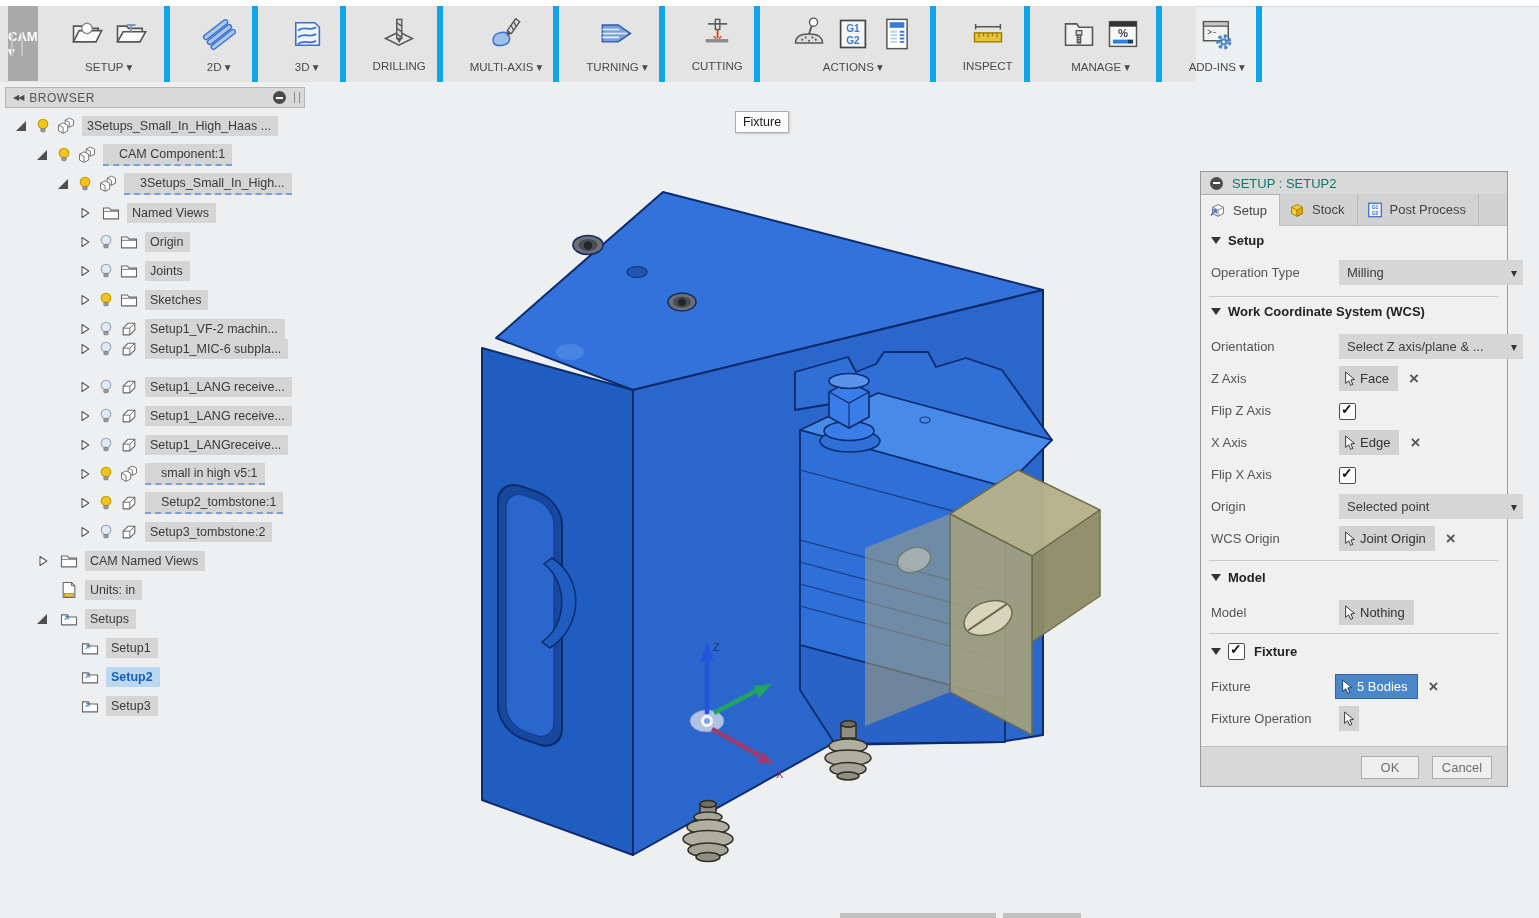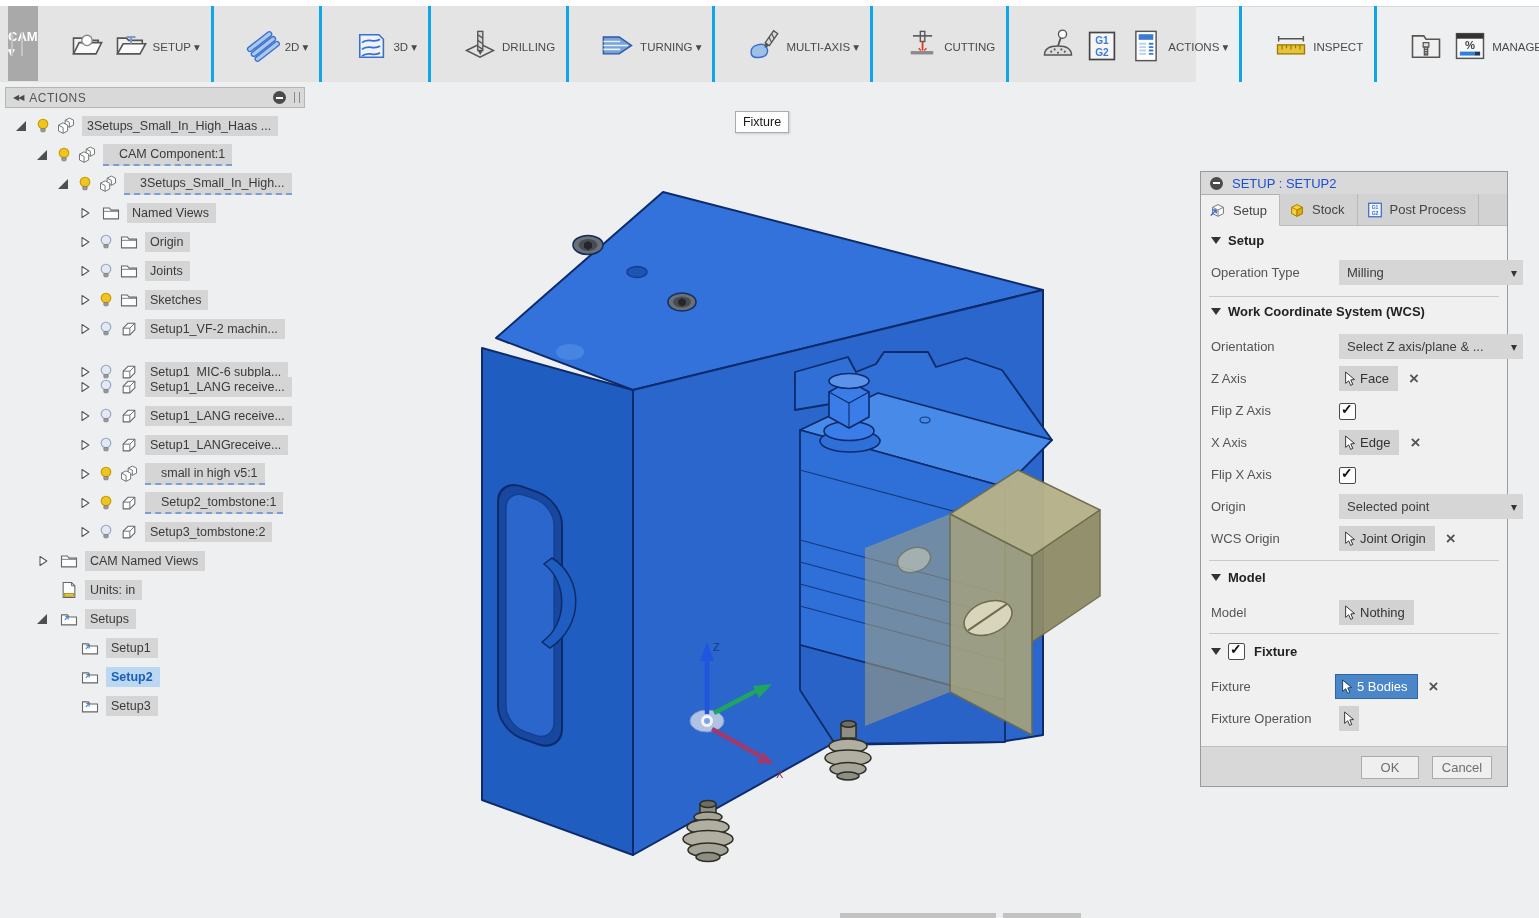--- a/index.html
+++ b/index.html
@@ -6,22 +6,22 @@
   #root{position:relative;width:1539px;height:918px;overflow:hidden;
         font-family:"Liberation Sans",sans-serif;background:#edeff0;}
   
   #topstrip{position:absolute;left:0;top:0;width:1539px;height:6px;background:#ffffff;border-bottom:1px solid #d8d8d8;}
   
   #ribbon{position:absolute;left:0;top:6px;width:1196px;height:76px;background:#e4e4e4;display:flex;align-items:stretch;}
   #cam-box{width:141px;height:75px;background:#a9a9a9;display:flex;align-items:center;justify-content:center;
            color:#fff;font-weight:bold;font-size:13px;position:relative;margin-left:8px;}
   #cam-grip{position:absolute;left:3px;top:26px;width:8px;height:24px;
             border-left:2px solid #c4c4c4;border-right:2px solid #c4c4c4;}
-  .rgroup{display:flex;flex-direction:row;align-items:center;justify-content:flex-start;
-          padding:4px 11px 0 27px;border-right:3px solid #0ea5e9;}
+  .rgroup{display:flex;flex-direction:column;align-items:center;justify-content:flex-start;
+          padding:4px 11px 0 27px;border-right:6px solid #0ea5e9;}
   .ricons{display:flex;align-items:center;height:48px;}
   .ric{width:36px;height:36px;margin:0 4px;}
   .rlabel{font-size:11.5px;color:#4a4a4a;white-space:nowrap;padding-top:2px;}
   
   #browser-header{position:absolute;left:5px;top:87px;width:300px;height:21px;background:#d9d9d9;
                   border:1px solid #b5b5b5;display:flex;align-items:center;box-sizing:border-box;}
   #bh-collapse{font-size:8px;color:#4a4a4a;letter-spacing:-1px;margin:0 6px 0 7px;}
   #bh-title{font-size:12px;color:#555;letter-spacing:0.5px;flex:1;}
   .minus-circle{width:13px;height:13px;border-radius:50%;background:#4b4b4b;position:relative;display:inline-block;}
   .minus-circle::after{content:"";position:absolute;left:3px;top:5.5px;width:7px;height:2px;background:#fff;}
@@ -38,21 +38,21 @@
   
   #model-svg{position:absolute;left:430px;top:95px;}
   #vp-tooltip{position:absolute;left:735px;top:111px;min-width:44px;height:20px;background:#fdfdfd;
       border:1px solid #ababab;box-shadow:1px 1px 2px rgba(0,0,0,.15);font-size:12.5px;color:#1a1a1a;
       display:flex;align-items:center;justify-content:center;padding:0 4px;}
   .bottom-bar{position:absolute;height:5px;background:#c2c2c2;top:913px;}
   
   #dialog{position:absolute;left:1200px;top:171px;width:308px;height:616px;background:#f0f0f0;
           border:1px solid #9a9a9a;box-sizing:border-box;font-size:13px;color:#4c4c4c;}
   #dlg-title{position:absolute;left:0;top:0;right:0;height:22px;background:#d9d9d9;border-bottom:1px solid #bdbdbd;
-             display:flex;align-items:center;color:#1d4ed8;}
+             display:flex;align-items:center;color:#0f766e;}
   #dlg-title .minus-circle{margin:0 9px 0 9px;}
   #dlg-tabs{position:absolute;left:0;top:22px;right:0;height:31px;background:#d2d2d2;display:flex;border-bottom:1px solid #bdbdbd;}
   .dtab{display:flex;align-items:center;padding:0 12px 0 8px;border-right:1px solid #b9b9b9;color:#444;}
   .dtab.active{background:#f0f0f0;border-bottom:1px solid #f0f0f0;margin-bottom:-1px;border-top:1px solid #b0b0b0;}
   .dtab svg{width:18px;height:18px;margin-right:6px;}
   .dsec-head{position:absolute;left:10px;display:flex;align-items:center;font-weight:bold;color:#222;}
   .dsec-head .tri{width:0;height:0;border-left:5px solid transparent;border-right:5px solid transparent;
                   border-top:7px solid #333;margin-right:7px;}
   .dlabel{position:absolute;left:10px;color:#555;}
   .dctl{position:absolute;left:138px;height:25px;display:flex;align-items:center;}
@@ -264,32 +264,32 @@
           <div class="ricons">
             <svg width="36" height="36" class="ric">
               <use href="#sym-drilling"></use>
             </svg>
           </div>
           <div class="rlabel">DRILLING</div>
         </div>
         <div class="rgroup">
           <div class="ricons">
             <svg width="36" height="36" class="ric">
+              <use href="#sym-multi-axis"></use>
+            </svg>
+          </div>
+          <div class="rlabel">MULTI-AXIS ▾</div>
+        </div>
+        <div class="rgroup">
+          <div class="ricons">
+            <svg width="36" height="36" class="ric">
               <use href="#sym-turning"></use>
             </svg>
           </div>
           <div class="rlabel">TURNING ▾</div>
-        </div>
-        <div class="rgroup">
-          <div class="ricons">
-            <svg width="36" height="36" class="ric">
-              <use href="#sym-multi-axis"></use>
-            </svg>
-          </div>
-          <div class="rlabel">MULTI-AXIS ▾</div>
         </div>
         <div class="rgroup">
           <div class="ricons">
             <svg width="36" height="36" class="ric">
               <use href="#sym-cutting"></use>
             </svg>
           </div>
           <div class="rlabel">CUTTING</div>
         </div>
         <div class="rgroup">
@@ -331,21 +331,21 @@
               <use href="#sym-scripts-addins"></use>
             </svg>
           </div>
           <div class="rlabel">ADD-INS ▾</div>
         </div>
       </div>
   </div>
 
   <div id="browser-header">
     <span id="bh-collapse">◀◀</span>
-    <span id="bh-title">ACTIONS</span>
+    <span id="bh-title">BROWSER</span>
     <span class="minus-circle"></span>
     <span id="bh-grip"></span>
   </div>
   <div id="tree">
       <div class="trow" style="top: 113px; left: 16px;">
         <span class="texp"></span>
         <svg viewBox="0 0 16 18" class="tbulb">
           <circle cx="8" cy="7" r="4.8" fill="#f2c41d" stroke="#c09a06" stroke-width="1.1"></circle>
           <rect x="5.8" y="11.4" width="4.4" height="3.4" rx="1" fill="#9a9a9a" stroke="#777" stroke-width="0.7"></rect>
         </svg>
@@ -430,21 +430,21 @@
         </svg>
         <svg viewBox="0 0 16 18" class="tbulb">
           <circle cx="8" cy="7" r="4.8" fill="#e3e9f4" stroke="#93a2bd" stroke-width="1.1"></circle>
           <rect x="5.8" y="11.4" width="4.4" height="3.4" rx="1" fill="#9a9a9a" stroke="#777" stroke-width="0.7"></rect>
         </svg>
         <svg width="20" height="20" class="tico">
           <use href="#sym-body"></use>
         </svg>
         <span class="chip">Setup1_VF-2 machin...</span>
       </div>
-      <div class="trow" style="top: 359px; left: 79px;">
+      <div class="trow" style="top: 336px; left: 79px;">
         <svg width="12" height="14" class="tcol">
           <use href="#sym-tri-col"></use>
         </svg>
         <svg viewBox="0 0 16 18" class="tbulb">
           <circle cx="8" cy="7" r="4.8" fill="#e3e9f4" stroke="#93a2bd" stroke-width="1.1"></circle>
           <rect x="5.8" y="11.4" width="4.4" height="3.4" rx="1" fill="#9a9a9a" stroke="#777" stroke-width="0.7"></rect>
         </svg>
         <svg width="20" height="20" class="tico">
           <use href="#sym-body"></use>
         </svg>

